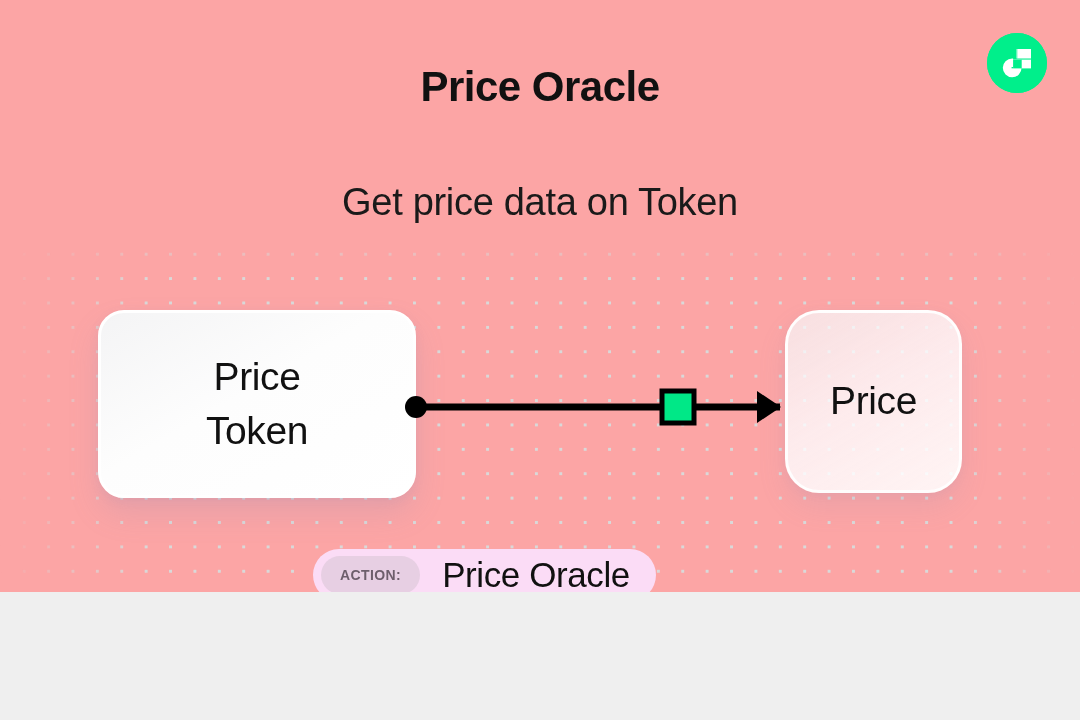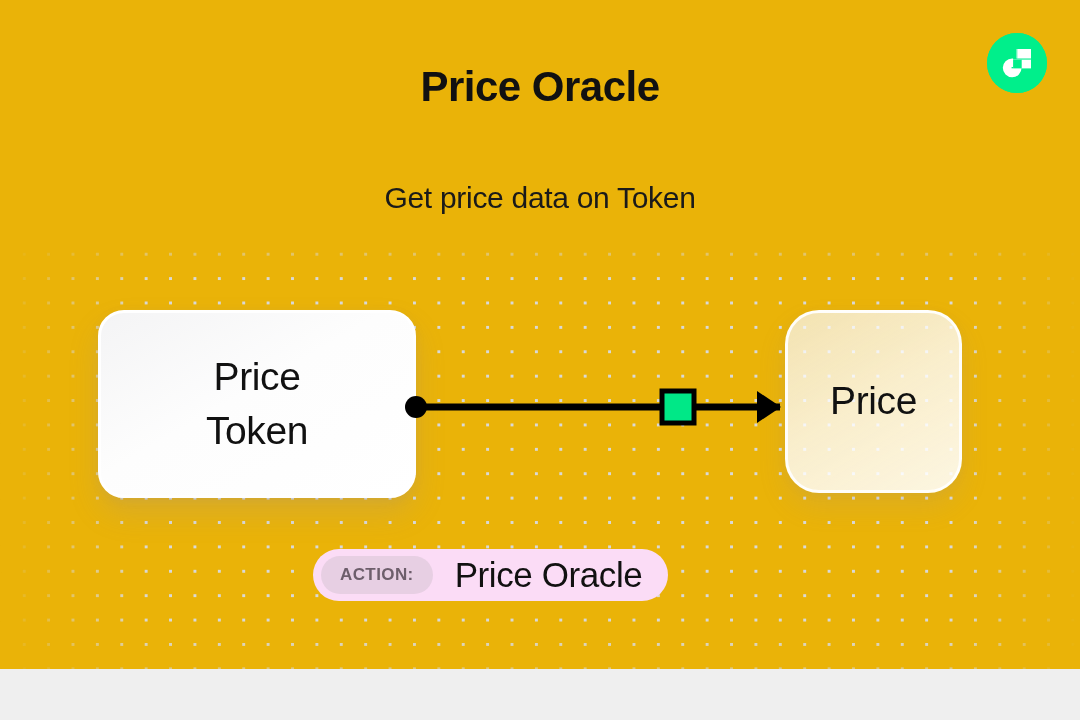--- a/index.html
+++ b/index.html
@@ -15,22 +15,22 @@
     font-family: "Liberation Sans", sans-serif;
     background: #efefef;
     position: relative;
   }
 
   
   .canvas {
     position: absolute;
     inset: 0;
     width: 1080px;
-    height: 669px;
-    background: #eab308;
+    height: 592px;
+    background: #fca5a5;
     overflow: hidden;
   }
 
   
   .dot-grid {
     position: absolute;
     left: 0;
     top: 232px;
     width: 1080px;
     height: 488px;
@@ -72,21 +72,21 @@
     letter-spacing: -0.5px;
     color: #111111;
   }
 
   .page-subtitle {
     position: absolute;
     left: 0;
     top: 181px;
     width: 1080px;
     text-align: center;
-    font-size: 30px;
+    font-size: 38px;
     font-weight: 400;
     letter-spacing: -0.3px;
     color: #1a1a1a;
   }
 
   
   .node {
     position: absolute;
     display: flex;
     align-items: center;
@@ -151,21 +151,21 @@
 
   .action-tag {
     display: flex;
     align-items: center;
     justify-content: center;
     height: 38px;
     padding: 0 19px;
     border-radius: 19px;
     background: #e7cfe3;
     color: #6d5e6b;
-    font-size: 17px;
+    font-size: 14px;
     font-weight: 700;
     letter-spacing: 0.4px;
   }
 
   .action-value {
     margin-left: 22px;
     font-size: 35px;
     font-weight: 400;
     letter-spacing: -0.4px;
     color: #111111;

